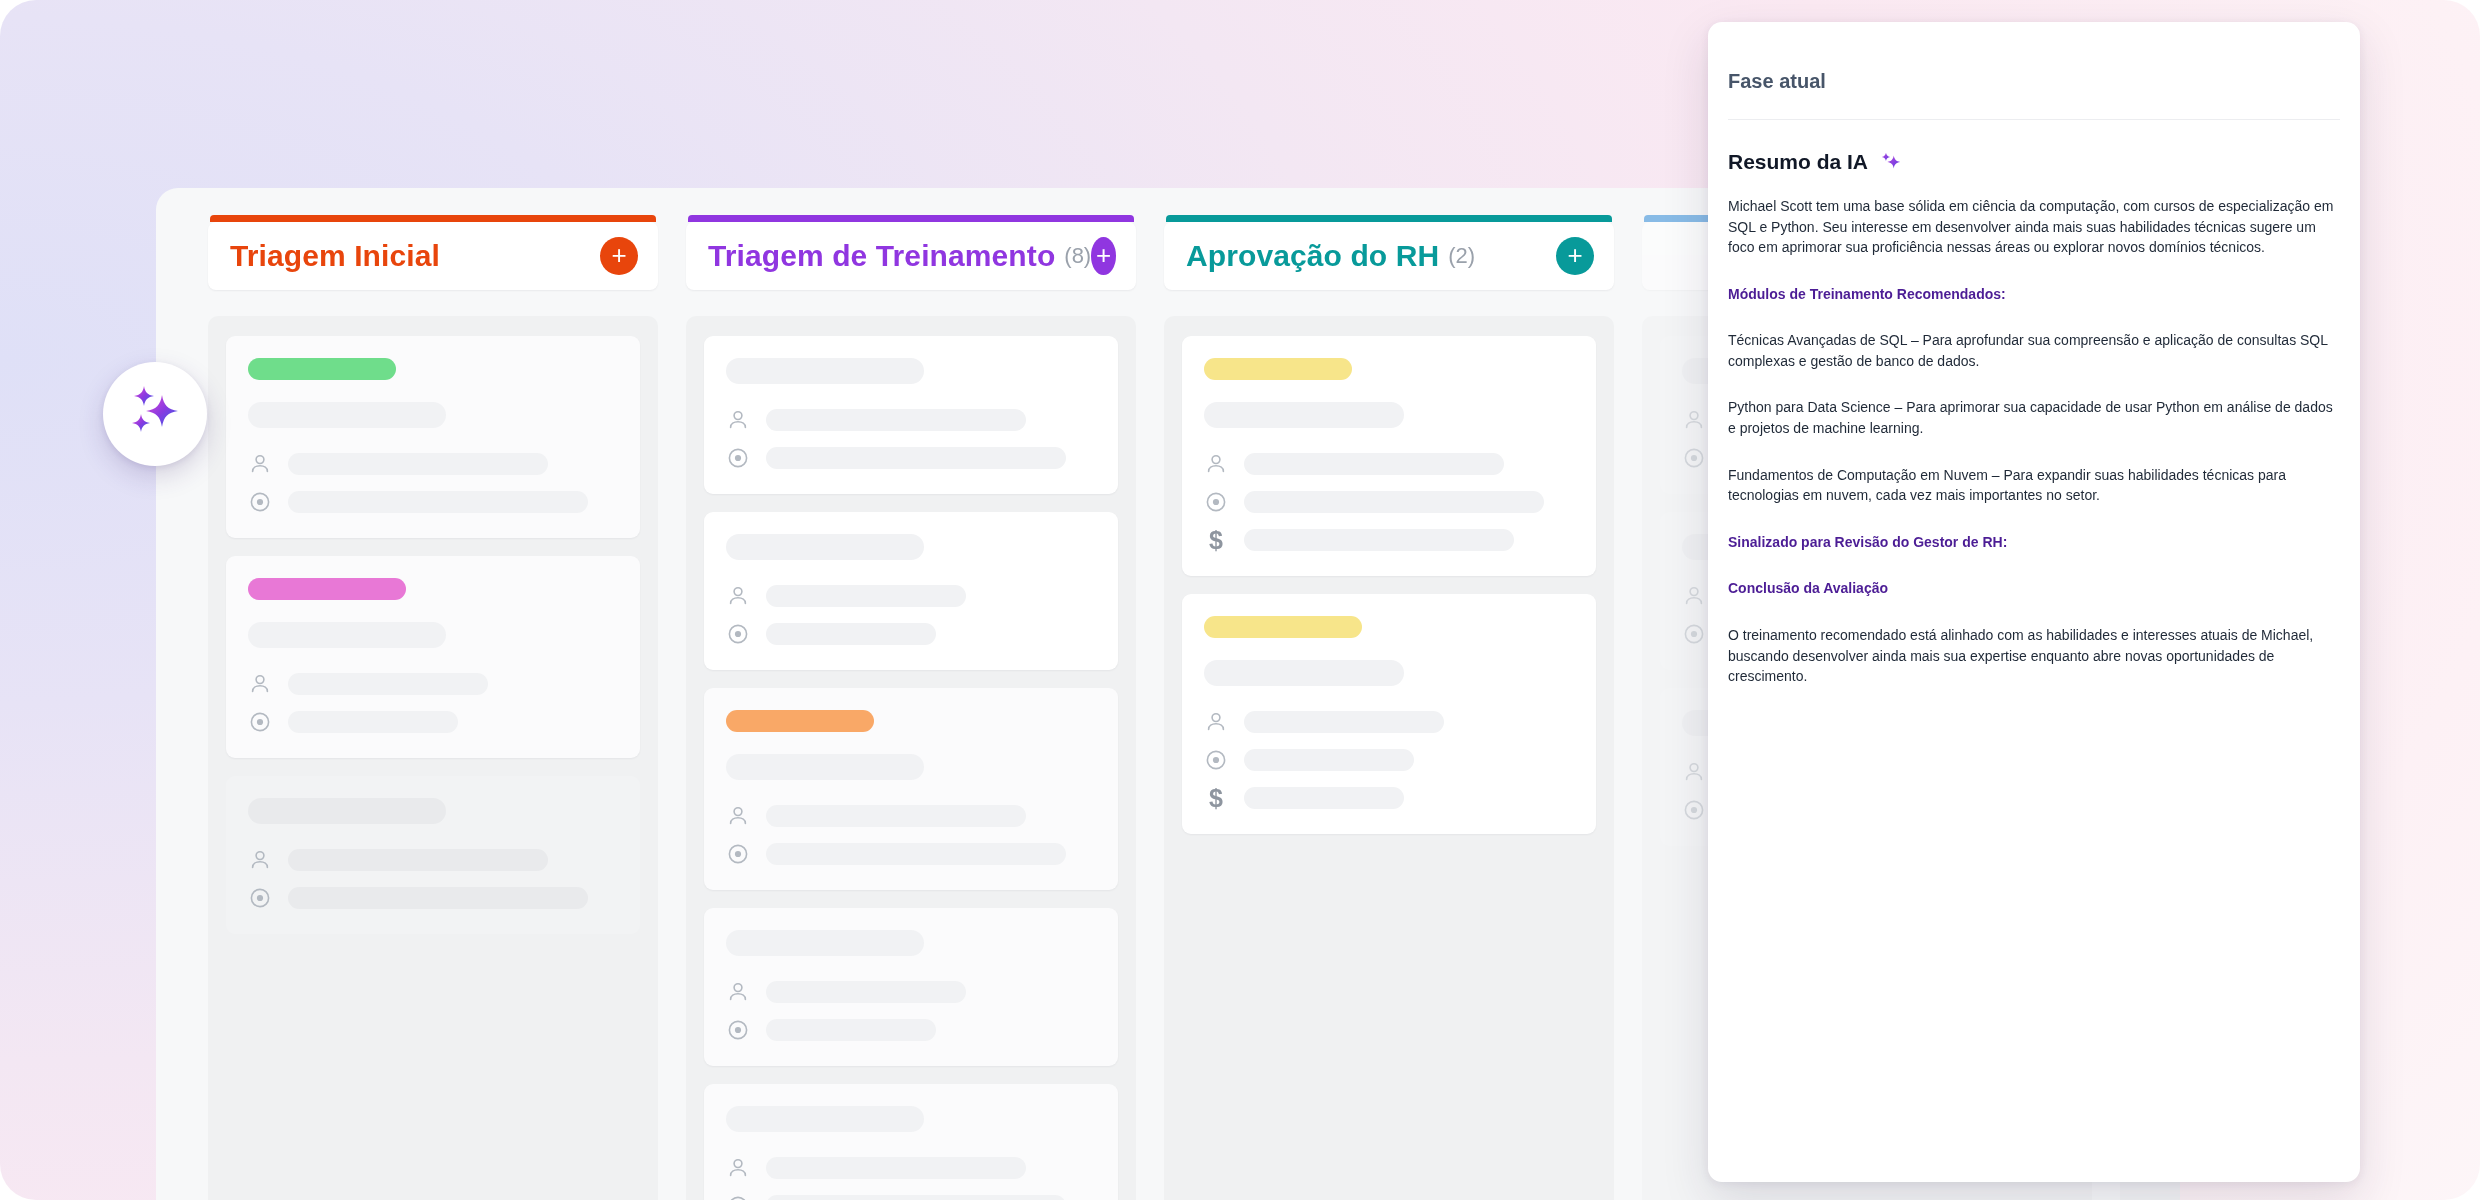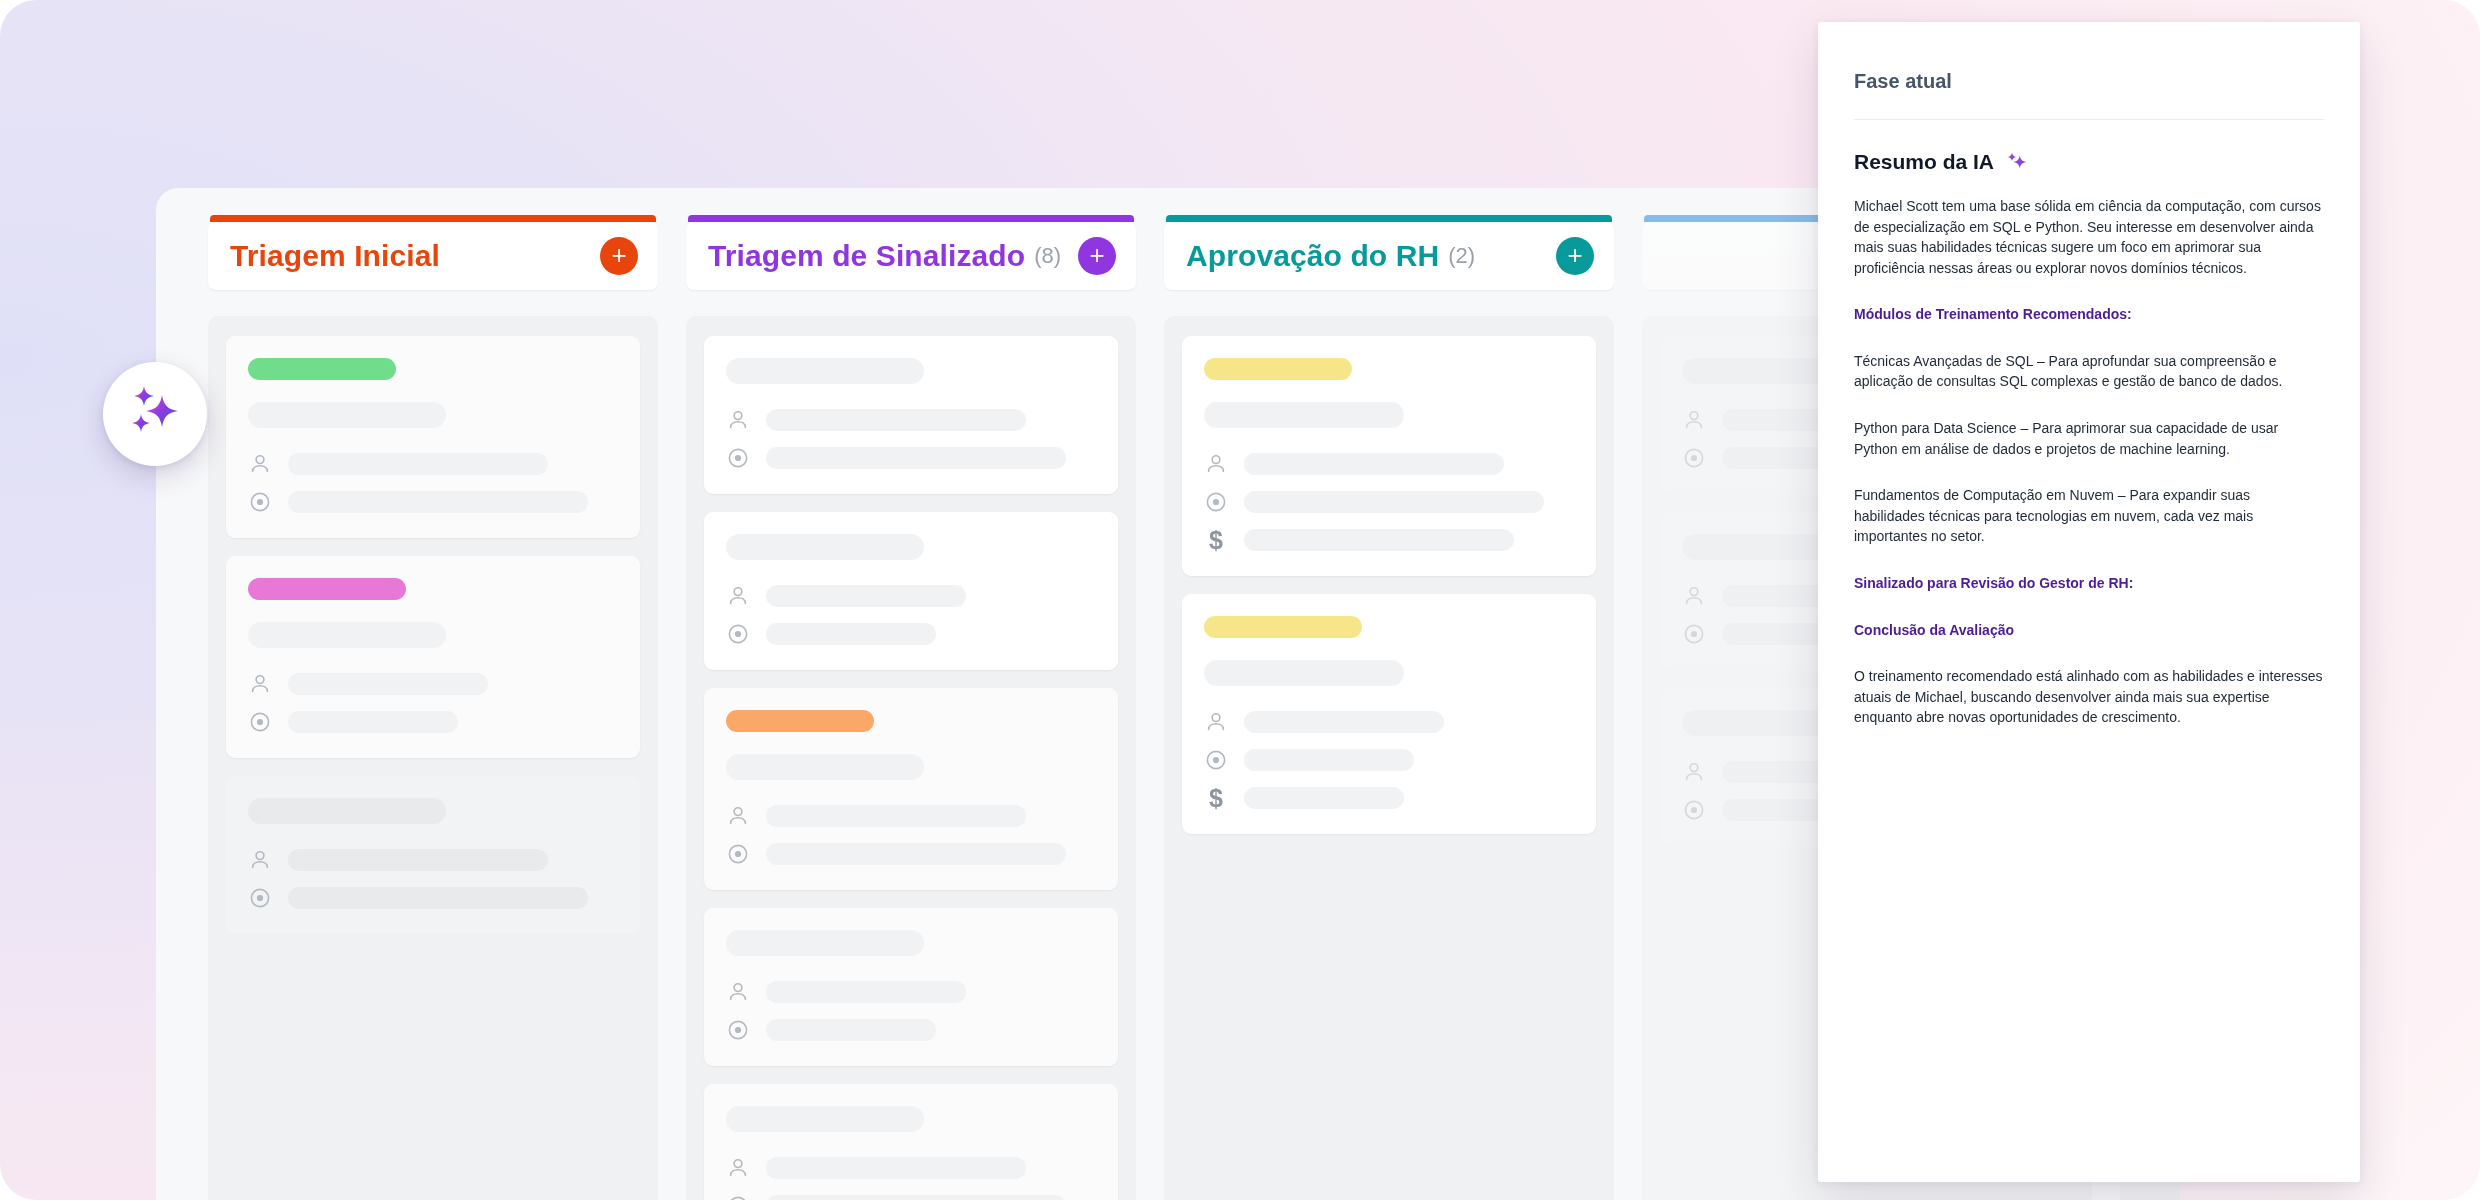--- a/index.html
+++ b/index.html
@@ -158,28 +158,28 @@
     box-shadow: 0 10px 26px rgba(60,40,110,.18), 0 2px 6px rgba(60,40,110,.10);
     display: flex; align-items: center; justify-content: center;
     cursor: pointer;
     z-index: 40;
   }
 
   
   #panel {
     position: absolute;
     right: 120px; top: 22px;
-    width: 542px;
+    width: 652px;
     height: 1160px;
     background: #ffffff;
-    border-radius: 3px;
+    border-radius: 14px;
     box-shadow: 0 18px 48px rgba(40,30,70,.13), 0 2px 10px rgba(40,30,70,.07);
     z-index: 50;
     overflow: hidden;
-    padding: 0 36px;
+    padding: 0 20px;
   }
 
   .phase-row {
     display: flex;
     align-items: center;
     gap: 14px;
     padding-top: 48px;
     padding-bottom: 26px;
     border-bottom: 1px solid #ecedf0;
   }
@@ -294,21 +294,21 @@
                   <circle cx="12" cy="12" r="3.1" fill="currentColor" stroke="none"></circle>
                 </svg>
               </span>
               <div class="sk-bar" style="width: 300px;"></div>
             </div>
           </div>
         </div>
       </div>
       <div class="column" style="--accent: #9036e0;">
         <div class="col-header">
-          <span class="col-title">Triagem de Sinalizado</span>
+          <span class="col-title">Triagem de Treinamento</span>
           <span class="col-count">(8)</span>
           <button class="add-btn">+</button>
         </div>
         <div class="col-body">
           <div class="card white">
             <div class="sk-title" style="width: 198px;"></div>
             <div class="sk-row">
               <span class="ic">
                 <svg viewBox="0 0 24 24" fill="none" stroke="currentColor" stroke-width="1.6">
                   <circle cx="12" cy="7.6" r="3.9"></circle>

